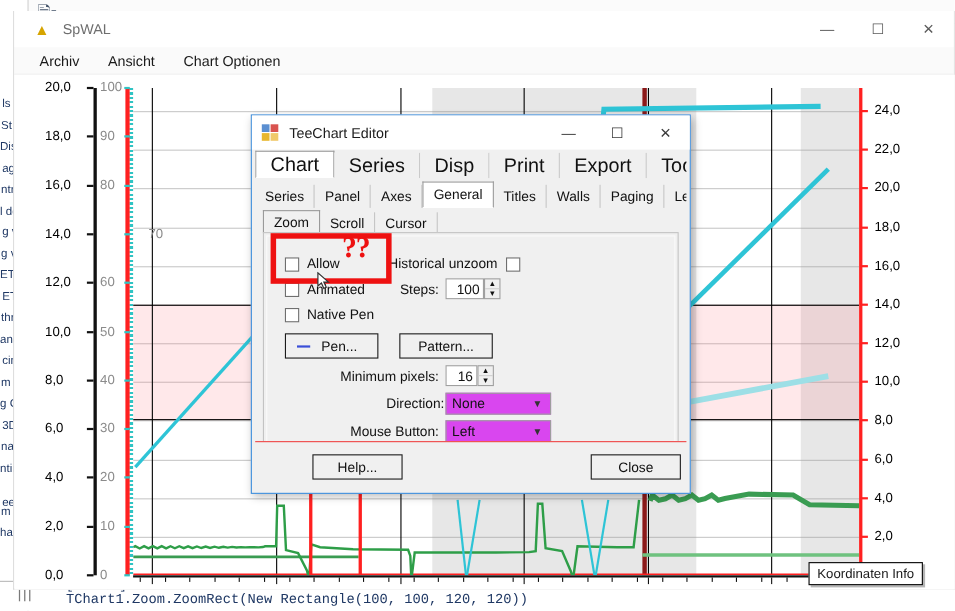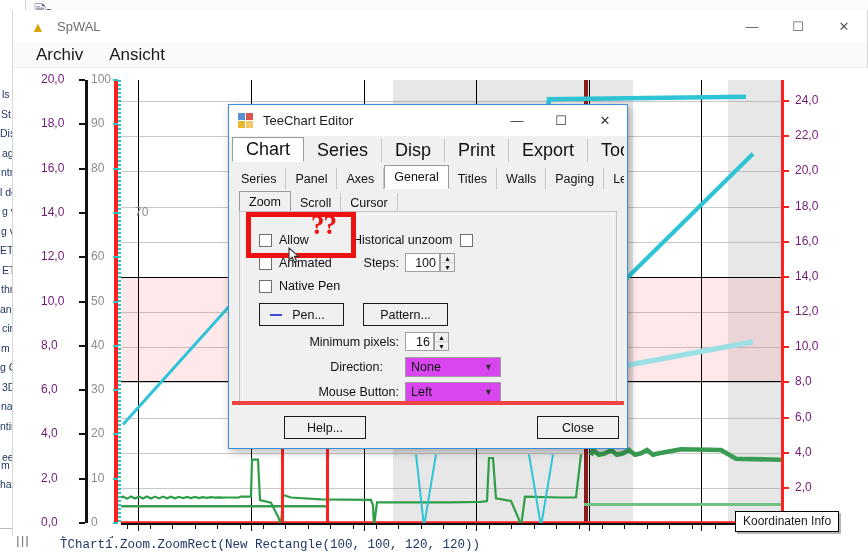--- a/index.html
+++ b/index.html
@@ -72,21 +72,21 @@
   .win-btn {
     width: 46px; height: 33px; display: flex; align-items: center; justify-content: center;
     color: #5a5a5a; font-size: 13px;
   }
   .menubar {
     position: absolute; left: 0; top: 33px; width: 100%; height: 25px;
     background: #fafafa; display: flex; align-items: center;
     border-bottom: 1px solid #efefef;
   }
   .menu-item {
-    padding: 3px 13px; font-size: 17px; color: #1a1a1a;
+    padding: 3px 13px; font-size: 13px; color: #1a1a1a;
   }
 
   
   .chart-host {
     position: absolute; left: 0; top: 58px; width: 856px; height: 468px;
     background: #ffffff; overflow: hidden;
   }
   
   .plot {
     position: absolute; left: 108px; top: 12px; width: 660px; height: 443px;
@@ -113,21 +113,21 @@
   .axis-left-red {
     position: absolute; left: 101px; top: 12px; width: 4px; height: 443px; background: #ff2020;
   }
   .axis-right-red {
     position: absolute; left: 768px; top: 12px; width: 3px; height: 443px; background: #ff2020;
   }
   .axis-bottom {
     position: absolute; left: 108px; top: 455px; width: 661px; height: 2px; background: #111;
   }
   .tick-lbl {
-    position: absolute; font-size: 12px; color: #701a75; white-space: nowrap;
+    position: absolute; font-size: 12px; color: #000000; white-space: nowrap;
     text-align: right;
   }
   .tick-lbl.gray { color: #8b8b8b; }
   .tick-lbl.right { text-align: left; }
   .tick-mark-l { position: absolute; width: 6px; height: 2px; background: #111; }
   .tick-mark-t { position: absolute; width: 5px; height: 2px; background: #2fc4c4; }
   .tick-mark-r { position: absolute; width: 7px; height: 2px; background: #ff2020; }
   .tick-mark-b { position: absolute; width: 1px; height: 6px; background: #111; top: 457px; }
 
   
@@ -229,21 +229,21 @@
   }
   .updown span { flex: 1; display: flex; align-items: center; justify-content: center; font-size: 7px; color: #111; }
   .updown span:first-child { border-bottom: 1px solid #cfcfcf; }
   .combo {
     position: absolute; height: 20px; background: #d946ef; border: 1px solid #9d9d9d;
     font-size: 12.5px; color: #111; display: flex; align-items: center; padding-left: 5px;
   }
   .combo .chev { position: absolute; right: 7px; color: #333; font-size: 9px; }
   .footer {
     position: absolute; left: 3px; right: 3px; bottom: 3px; height: 44px;
-    background: #f0f0f0; border-top: 4px solid #ef4444;
+    background: #f0f0f0; border-top: 1px solid #ef4444;
   }
   .hilite-box {
     position: absolute; left: 246px; top: 212px; width: 110px; height: 46px;
     border: 5px solid #ee1111; background: transparent; z-index: 40; pointer-events:none;
   }
   .qq {
     position: absolute; left: 311px; top: 210px; z-index: 41;
     font-family: "Liberation Serif", serif; font-size: 27px; font-weight: bold; color: #ee1111;
     letter-spacing: -1px;
   }
@@ -303,20 +303,21 @@
       <div class="win-btns">
         <div class="win-btn">—</div>
         <div class="win-btn">☐</div>
         <div class="win-btn">✕</div>
       </div>
     </div>
 
     <div class="menubar" id="menubar">
         <div class="menu-item" style="margin-left: 10px;">Archiv</div>
         <div class="menu-item">Ansicht</div>
+        <div class="menu-item">Chart Optionen</div>
       </div>
 
     <div class="chart-host">
 
       <div class="plot" id="plot">
 
       <div class="plotband" style="left: 272px; width: 240px;"></div>
           <div class="plotband" style="left: 607px; width: 53px;"></div>
           <div class="gridh" style="top: 408px;"></div>
           <div class="gridh" style="top: 373px;"></div>
@@ -557,21 +558,21 @@
             <span>Pattern...</span>
           </div>
 
           <div class="lbl-r" style="left:52px; top:120px; width:104px;">Minimum pixels:</div>
           <div class="num-box" style="left:162px; top:117px; width:29px; height:19px;">16</div>
           <div class="updown" style="left:191px; top:117px; height:19px;">
               <span>▲</span>
               <span>▼</span>
             </div>
 
-          <div class="lbl-r" style="left:40px; top:145px; width:100px;">Direction:</div>
+          <div class="lbl-r" style="left:61px; top:145px; width:100px;">Direction:</div>
           <div class="combo" style="left:162px; top:142px; width:96px;">
             <span>None</span>
             <span class="chev">▼</span>
           </div>
 
           <div class="lbl-r" style="left:40px; top:170px; width:116px;">Mouse Button:</div>
           <div class="combo" style="left:162px; top:167px; width:96px;">
             <span>Left</span>
             <span class="chev">▼</span>
           </div>

